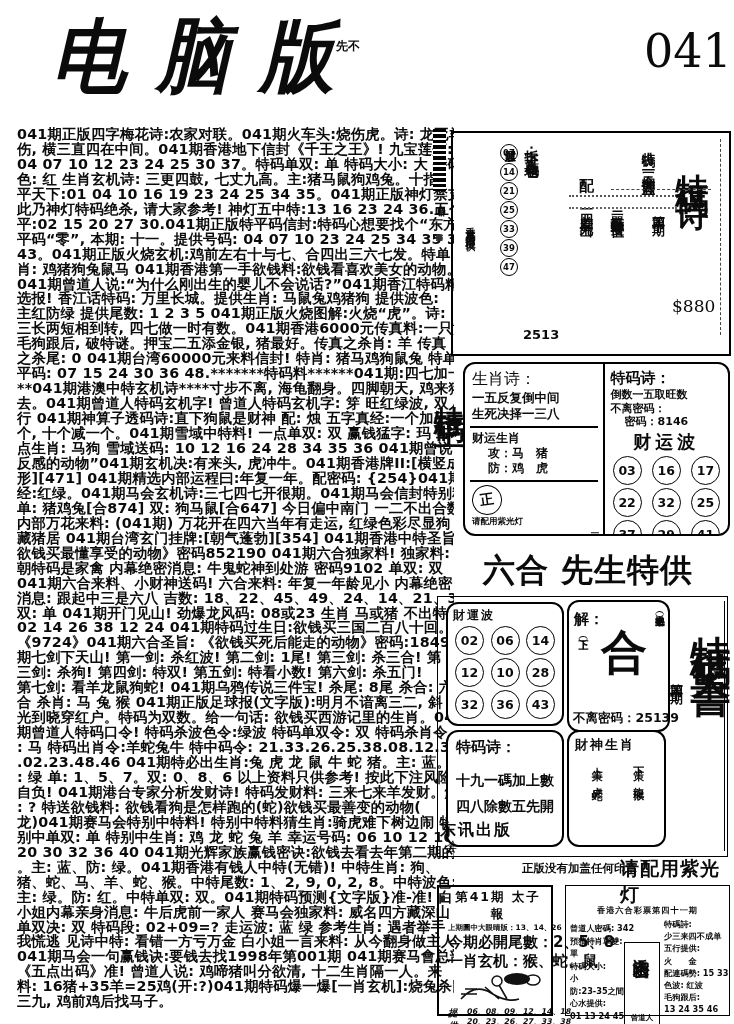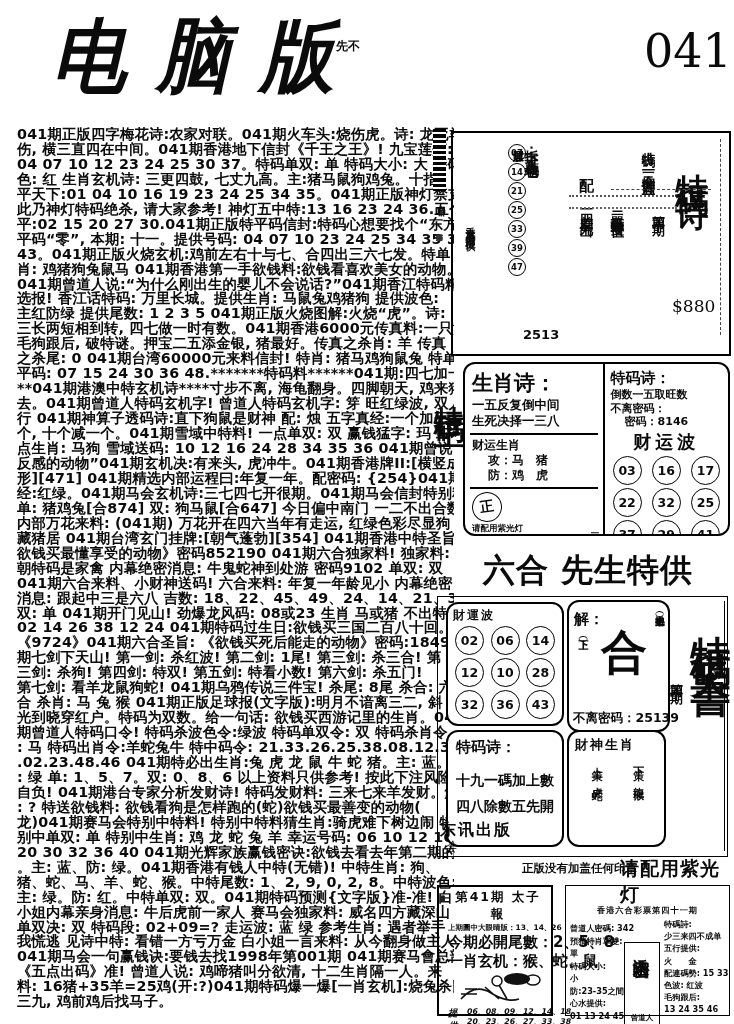--- a/index.html
+++ b/index.html
@@ -14,21 +14,21 @@
   .left-col{position:absolute;left:17px;top:127px;width:437px;}
   .tline{font-size:14.3px;font-weight:600;line-height:14.95px;white-space:nowrap;overflow:hidden;letter-spacing:.2px;}
   
   .barcode{position:absolute;left:433px;top:129px;width:13px;height:62px;
       background:repeating-linear-gradient(180deg,#000 0 3px,#fff 3px 5px,#000 5px 9px,#fff 9px 11px);}
   .strip-chars{position:absolute;left:432px;top:198px;width:15px;font-size:10px;font-weight:800;writing-mode:vertical-rl;}
   .strip-vtext{position:absolute;left:434px;top:228px;height:72px;font-size:7px;writing-mode:vertical-rl;color:#333;}
   
   .box1{position:absolute;left:451px;top:131px;width:276px;height:221px;border:2px solid #000;}
   .b1-provider{position:absolute;left:10px;top:86px;writing-mode:vertical-rl;font-size:10px;font-weight:700;letter-spacing:2px;}
-  .b1-wavecol{position:absolute;left:54px;top:8px;width:20px;display:flex;flex-direction:column;align-items:center;}
+  .b1-wavecol{position:absolute;left:46px;top:8px;width:20px;display:flex;flex-direction:column;align-items:center;}
   .b1-wavelabel{writing-mode:vertical-rl;font-size:11px;font-weight:800;margin-bottom:2px;}
   .circ-s{width:16px;height:16px;border:1.2px solid #000;border-radius:50%;display:flex;align-items:center;justify-content:center;
       font-size:8.5px;font-weight:700;margin:.5px 0;}
   .b1-chaizi{position:absolute;left:70px;top:6px;height:176px;writing-mode:vertical-rl;}
   .cz-label{font-size:14px;font-weight:800;}
   .cz-char{font-size:14px;font-weight:900;}
   .cz-note{font-size:8.5px;}
   .cz-mima{font-size:13px;font-weight:800;}
   .b1-2513{position:absolute;left:70px;top:194px;font-size:13px;font-weight:800;}
   .b1-poems{position:absolute;left:112px;top:8px;height:186px;writing-mode:vertical-rl;font-size:13.5px;font-weight:800;}
@@ -39,21 +39,21 @@
       border-top:2px dotted #555;border-bottom:2px dotted #666;}
   .b1-issue{position:absolute;left:196px;top:72px;writing-mode:vertical-rl;font-size:13px;font-weight:800;letter-spacing:2px;}
   .b1-title{position:absolute;left:216px;top:14px;writing-mode:vertical-rl;font-size:33px;font-weight:900;letter-spacing:12px;}
   .b1-price{position:absolute;left:219px;top:163px;font-family:"DejaVu Serif",serif;font-size:17px;}
   .b1-dashv{position:absolute;right:8px;top:6px;height:196px;border-left:1.5px dashed #444;}
   .b1-dashh{position:absolute;left:158px;top:56px;width:100px;border-top:1.5px dashed #444;}
   
   .temawang{position:absolute;left:428px;top:382px;writing-mode:vertical-rl;font-size:30px;font-weight:900;letter-spacing:8px;}
   .box2{position:absolute;left:463px;top:362px;width:263px;height:170px;border:2.5px solid #000;border-radius:12px;display:flex;overflow:hidden;}
   .b2-left{width:47%;border-right:2px solid #000;padding:5px 7px;position:relative;}
-  .b2-title{font-size:21px;font-weight:700;}
+  .b2-title{font-size:16px;font-weight:400;}
   .b2-line{font-size:12.5px;font-weight:800;line-height:16px;}
   .b2-div{border-top:2px solid #000;margin:4px -2px 3px;}
   .b2-small{font-size:12px;font-weight:800;line-height:15px;}
   .b2-stamp-row{display:flex;align-items:center;margin-top:2px;}
   .stamp{width:28px;height:28px;border:1.5px solid #000;border-radius:50%;display:flex;align-items:center;justify-content:center;
       font-size:14px;font-weight:900;transform:rotate(-8deg);}
   .b2-stampnote{font-size:8.5px;font-weight:800;margin-top:1px;}
   .b2-issue{position:absolute;right:1px;bottom:6px;writing-mode:vertical-rl;font-size:8.5px;font-weight:700;}
   .b2-right{flex:1;padding:5px 6px 0;}
   .b2r-title{font-size:15px;font-weight:900;}

